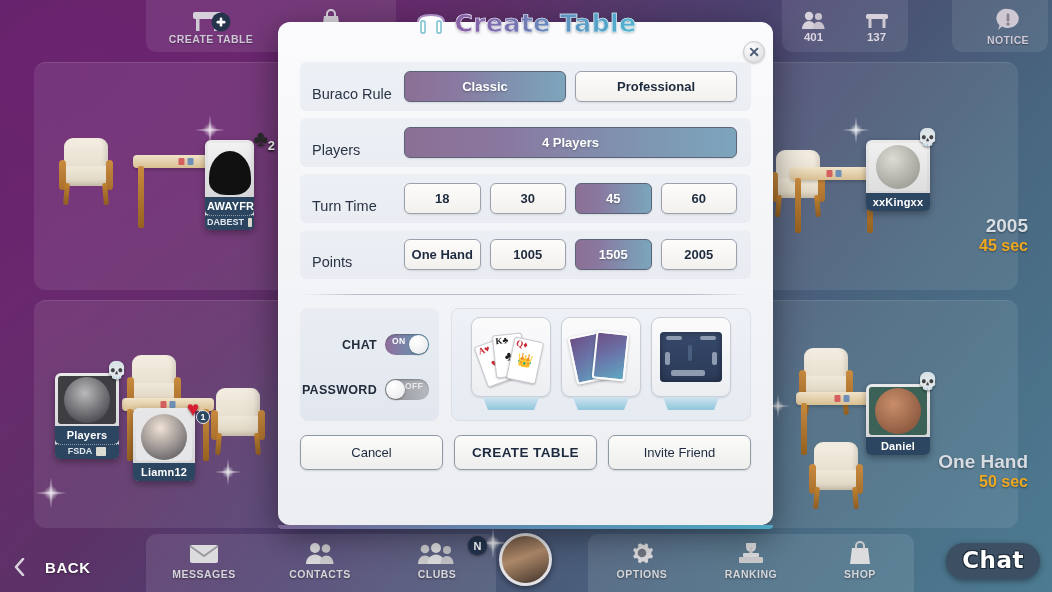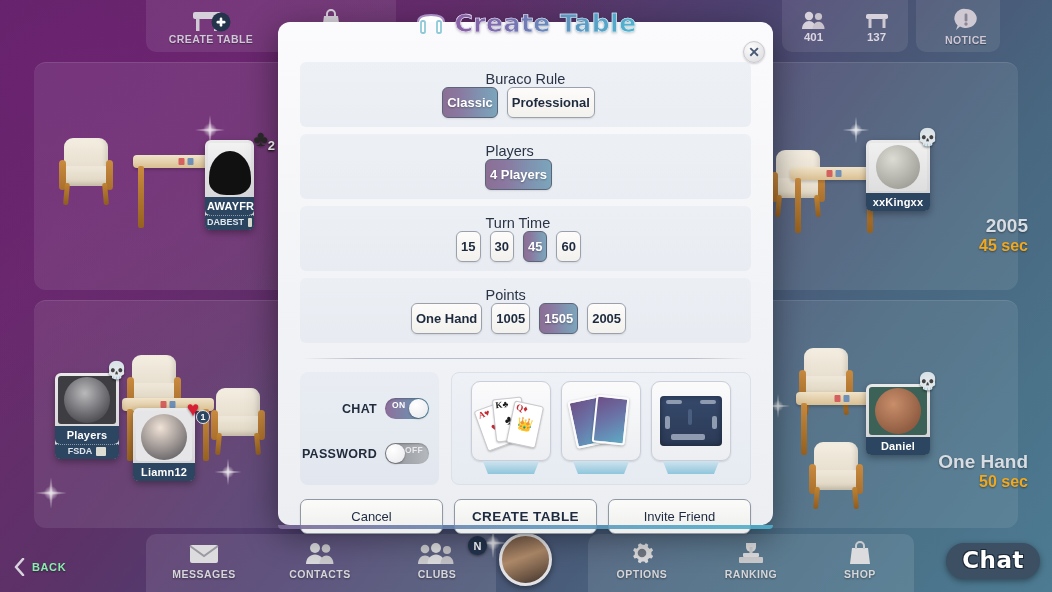--- a/index.html
+++ b/index.html
@@ -158,22 +158,22 @@
     font-size: 10.5px; font-weight: bold; color: #d6d6da; letter-spacing: .5px;
     text-shadow: 0 1px 2px rgba(0,0,0,.4); margin-top: 3px;
   }
   .nbadge {
     position: absolute; top: 2px; right: 9px; width: 19px; height: 19px; border-radius: 50%;
     background: #23334d; color: #fff; font-size: 11px; font-weight: bold;
     display: flex; align-items: center; justify-content: center;
     box-shadow: 0 1px 3px rgba(0,0,0,.5);
   }
   #backbtn {
-    position: absolute; left: 14px; bottom: 16px; display: flex; align-items: center; gap: 7px;
-    color: #86efac; font-size: 11px; font-weight: bold; letter-spacing: .6px; cursor: pointer;
+    position: absolute; left: 14px; bottom: 16px; display: flex; align-items: center; gap: 20px;
+    color: #ffffff; font-size: 15px; font-weight: bold; letter-spacing: .6px; cursor: pointer;
     text-shadow: 0 1px 2px rgba(0,0,0,.45);
   }
   #avatarbtn {
     position: absolute; left: 499px; bottom: 6px; width: 53px; height: 53px; border-radius: 50%;
     border: 3px solid #e3e3e6; overflow: hidden; cursor: pointer;
     box-shadow: 0 2px 6px rgba(0,0,0,.45);
     background: linear-gradient(160deg,#6d5242,#b08b6a 45%,#3d3029);
   }
   #chatbtn {
     position: absolute; right: 12px; bottom: 13px; cursor: pointer;
@@ -208,25 +208,24 @@
   }
   #close-btn {
     position: absolute; right: 8px; top: 19px; width: 22px; height: 22px; border-radius: 50%;
     background: radial-gradient(circle at 35% 30%, #fdfdfd, #d9d9dd);
     border: 1px solid #c9c9cf; color: #4a5a74; font-size: 14px; font-weight: bold;
     display: flex; align-items: center; justify-content: center; cursor: pointer; z-index: 4;
     box-shadow: 0 1px 2px rgba(0,0,0,.18);
   }
 
   .setting-row {
-    display: flex; align-items: center;
+    display: flex; align-items: flex-end;
     margin: 0 22px; padding: 9px 0;
     border-radius: 6px;
     background: linear-gradient(180deg, rgba(233,237,243,.75), rgba(224,229,237,.55));
-    flex-direction: column;
   }
   .setting-row + .setting-row { margin-top: 7px; }
   .setting-row .rowlabel {
     width: 104px; padding-left: 12px; flex: none;
     font-size: 14.5px; color: #2a3446; font-weight: normal;
   }
   .opts { display: flex; gap: 9px; flex: 1; padding-right: 14px; }
   .opt {
     flex: 1; text-align: center; padding: 7px 4px; border-radius: 6px;
     font-size: 13px; font-weight: bold; cursor: pointer;
@@ -536,21 +535,21 @@
     <div class="topitem" style="width:63px;">
       <svg width="26" height="20" viewBox="0 0 26 20">
         <rect x="2" y="4" width="22" height="5" rx="1.8" fill="#d6d1da"></rect>
         <rect x="4.5" y="8" width="3" height="10" fill="#cfc9d4"></rect>
         <rect x="18.5" y="8" width="3" height="10" fill="#cfc9d4"></rect>
       </svg>
       <span class="cnt">137</span>
     </div>
   </div>
 
-  <div class="topgroup" style="left:916px;width:84px;padding-left:16px;">
+  <div class="topgroup" style="left:952px;width:96px;padding-left:16px;">
     <div class="topitem" style="width:84px;">
       <svg width="30" height="26" viewBox="0 0 30 26">
         <path d="M15 2 a11 9.5 0 1 1 -6 17.6 L5 23 l1.6-4.6 A9.5 9.5 0 0 1 15 2z" fill="#cfc9d4"></path>
         <rect x="13.6" y="6.5" width="2.8" height="8" rx="1.3" fill="#8a8592"></rect>
         <circle cx="15" cy="17" r="1.7" fill="#8a8592"></circle>
       </svg>
       <span class="lbl">NOTICE</span>
     </div>
   </div>
 </div>
@@ -581,21 +580,21 @@
   <div class="setting-row">
     <div class="rowlabel">Players</div>
     <div class="opts">
       <div class="opt w2 sel">4 Players</div>
     </div>
   </div>
 
   <div class="setting-row">
     <div class="rowlabel">Turn Time</div>
     <div class="opts">
-      <div class="opt">15</div>
+      <div class="opt">18</div>
       <div class="opt">30</div>
       <div class="opt sel">45</div>
       <div class="opt">60</div>
     </div>
   </div>
 
   <div class="setting-row">
     <div class="rowlabel">Points</div>
     <div class="opts">
       <div class="opt">One Hand</div>

